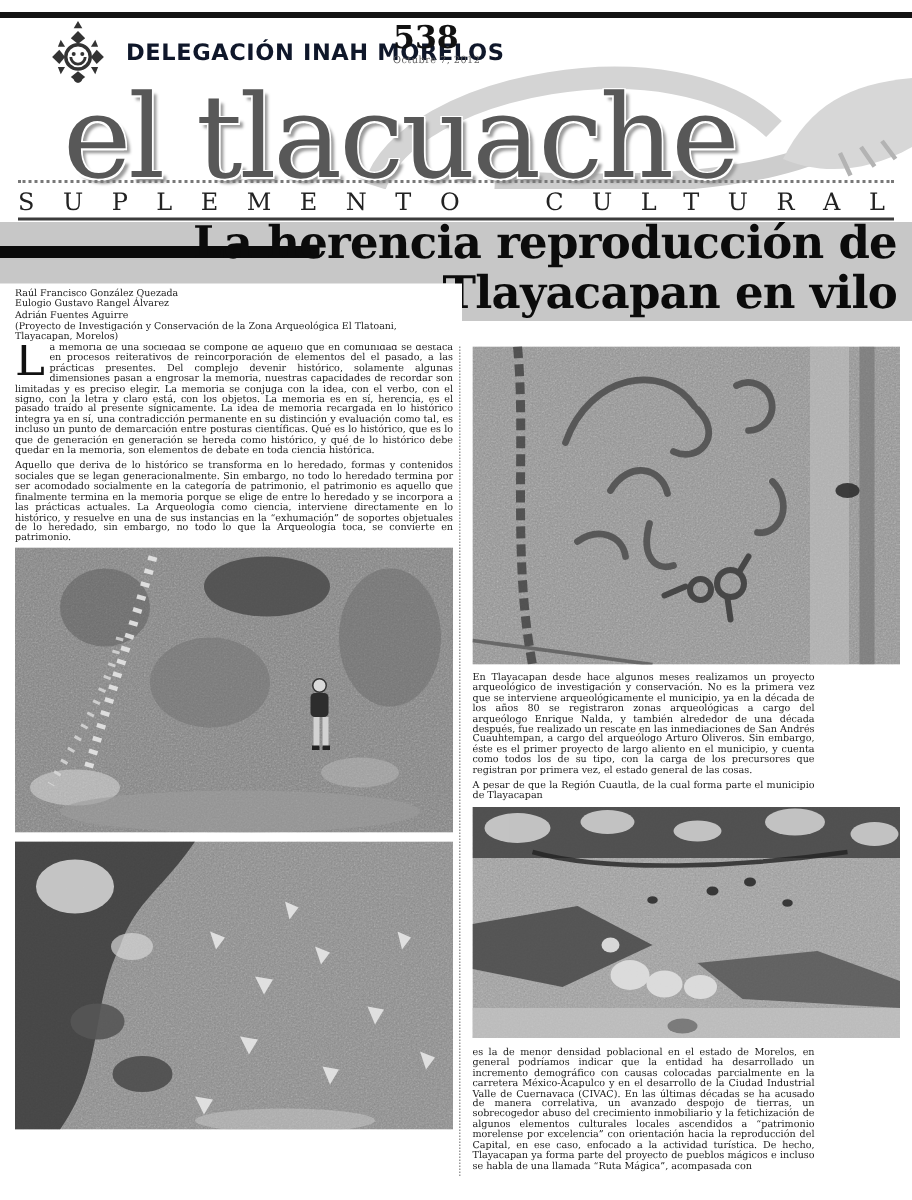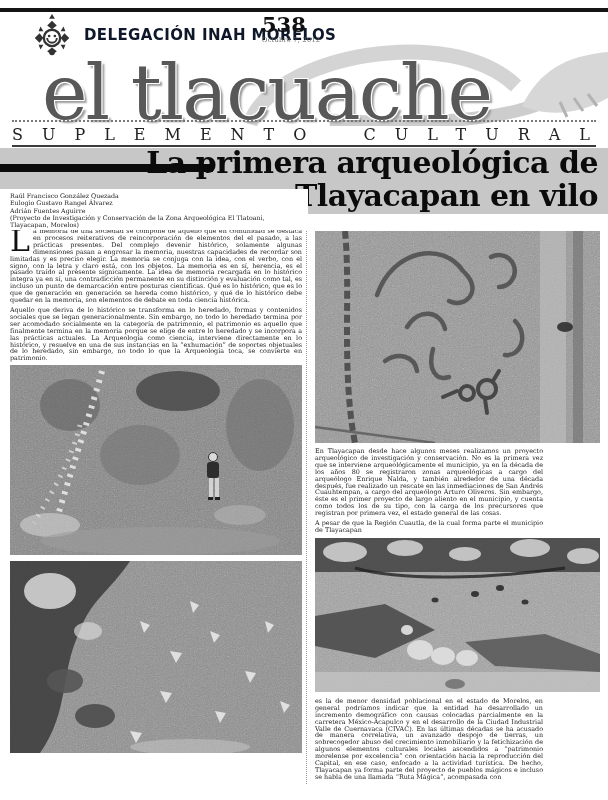--- a/index.html
+++ b/index.html
@@ -102,21 +102,21 @@
     <h1 class="masthead-title">el tlacuache</h1>
   </div>
 
   <div class="supplement">
     <span class="supplement-text">SUPLEMENTO CULTURAL</span>
   </div>
 
   <div class="headline-band">
     <div class="headline-rule"></div>
     <h2 class="headline">
-      <span>La primera arqueológica de</span>
+      <span>La herencia reproducción de</span>
       <span>Tlayacapan en vilo</span>
     </h2>
   </div>
 
   <div class="authors">
     <div class="author-line">Raúl Francisco González Quezada</div>
     <div class="author-line">Eulogio Gustavo Rangel Álvarez</div>
     <div class="author-line">Adrián Fuentes Aguirre</div>
     <div class="author-line">(Proyecto de Investigación y Conservación de la Zona Arqueológica El Tlatoani, Tlayacapan, Morelos)</div>
   </div>

